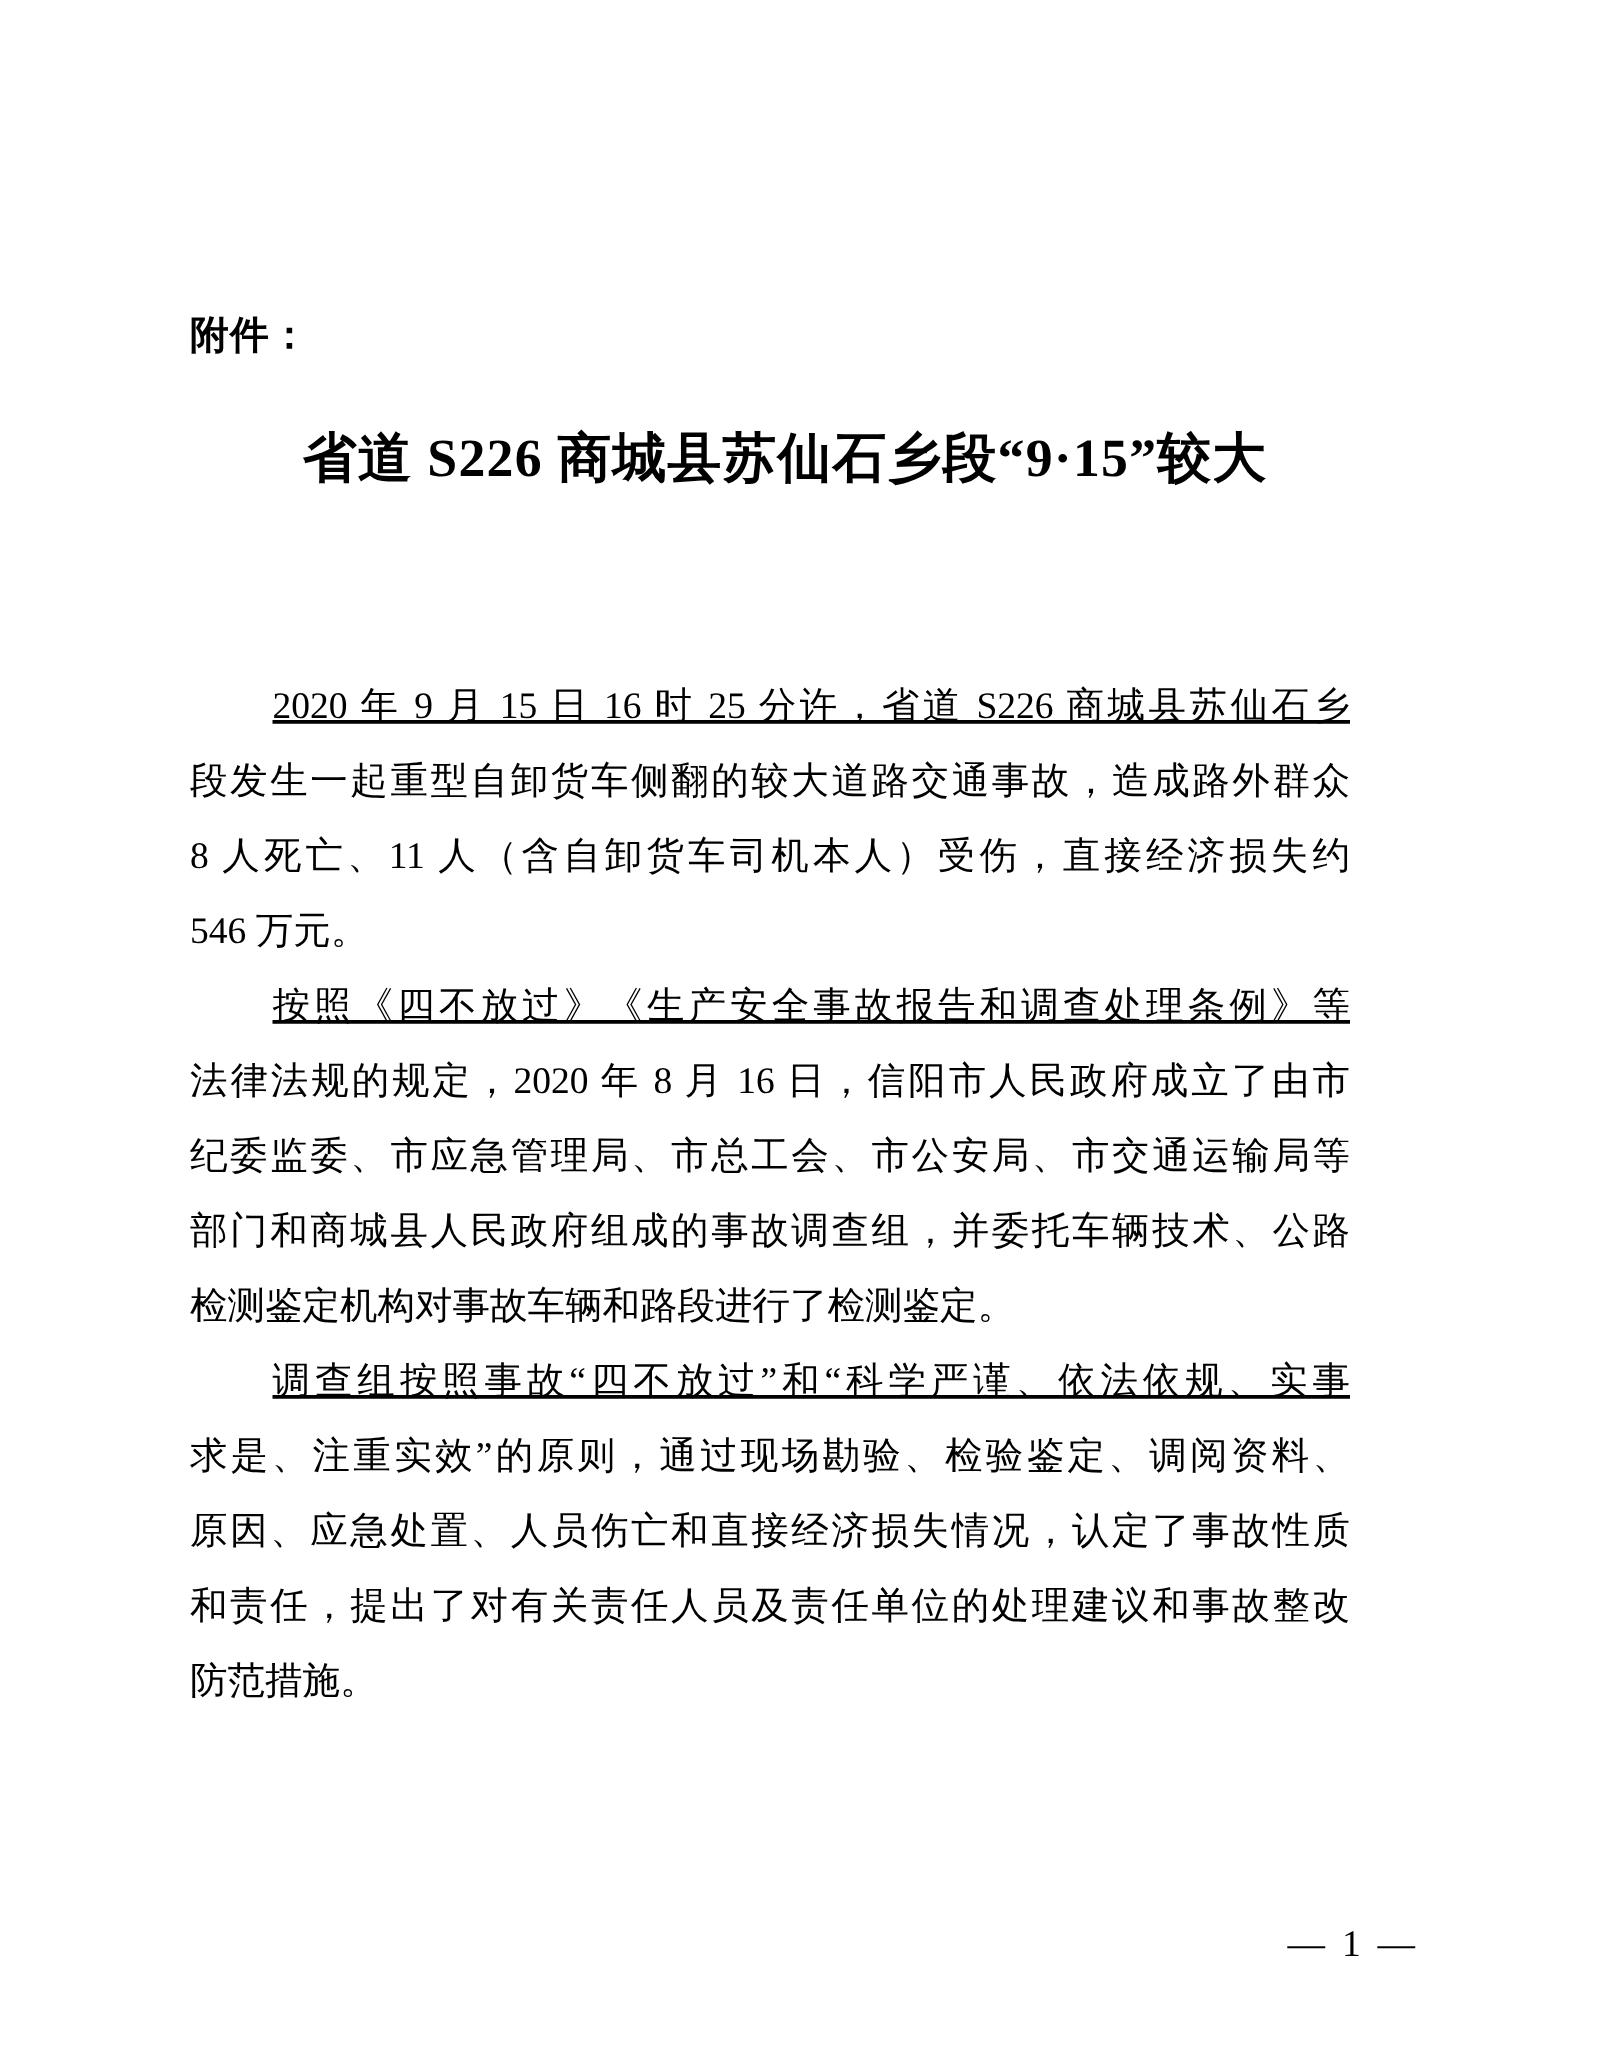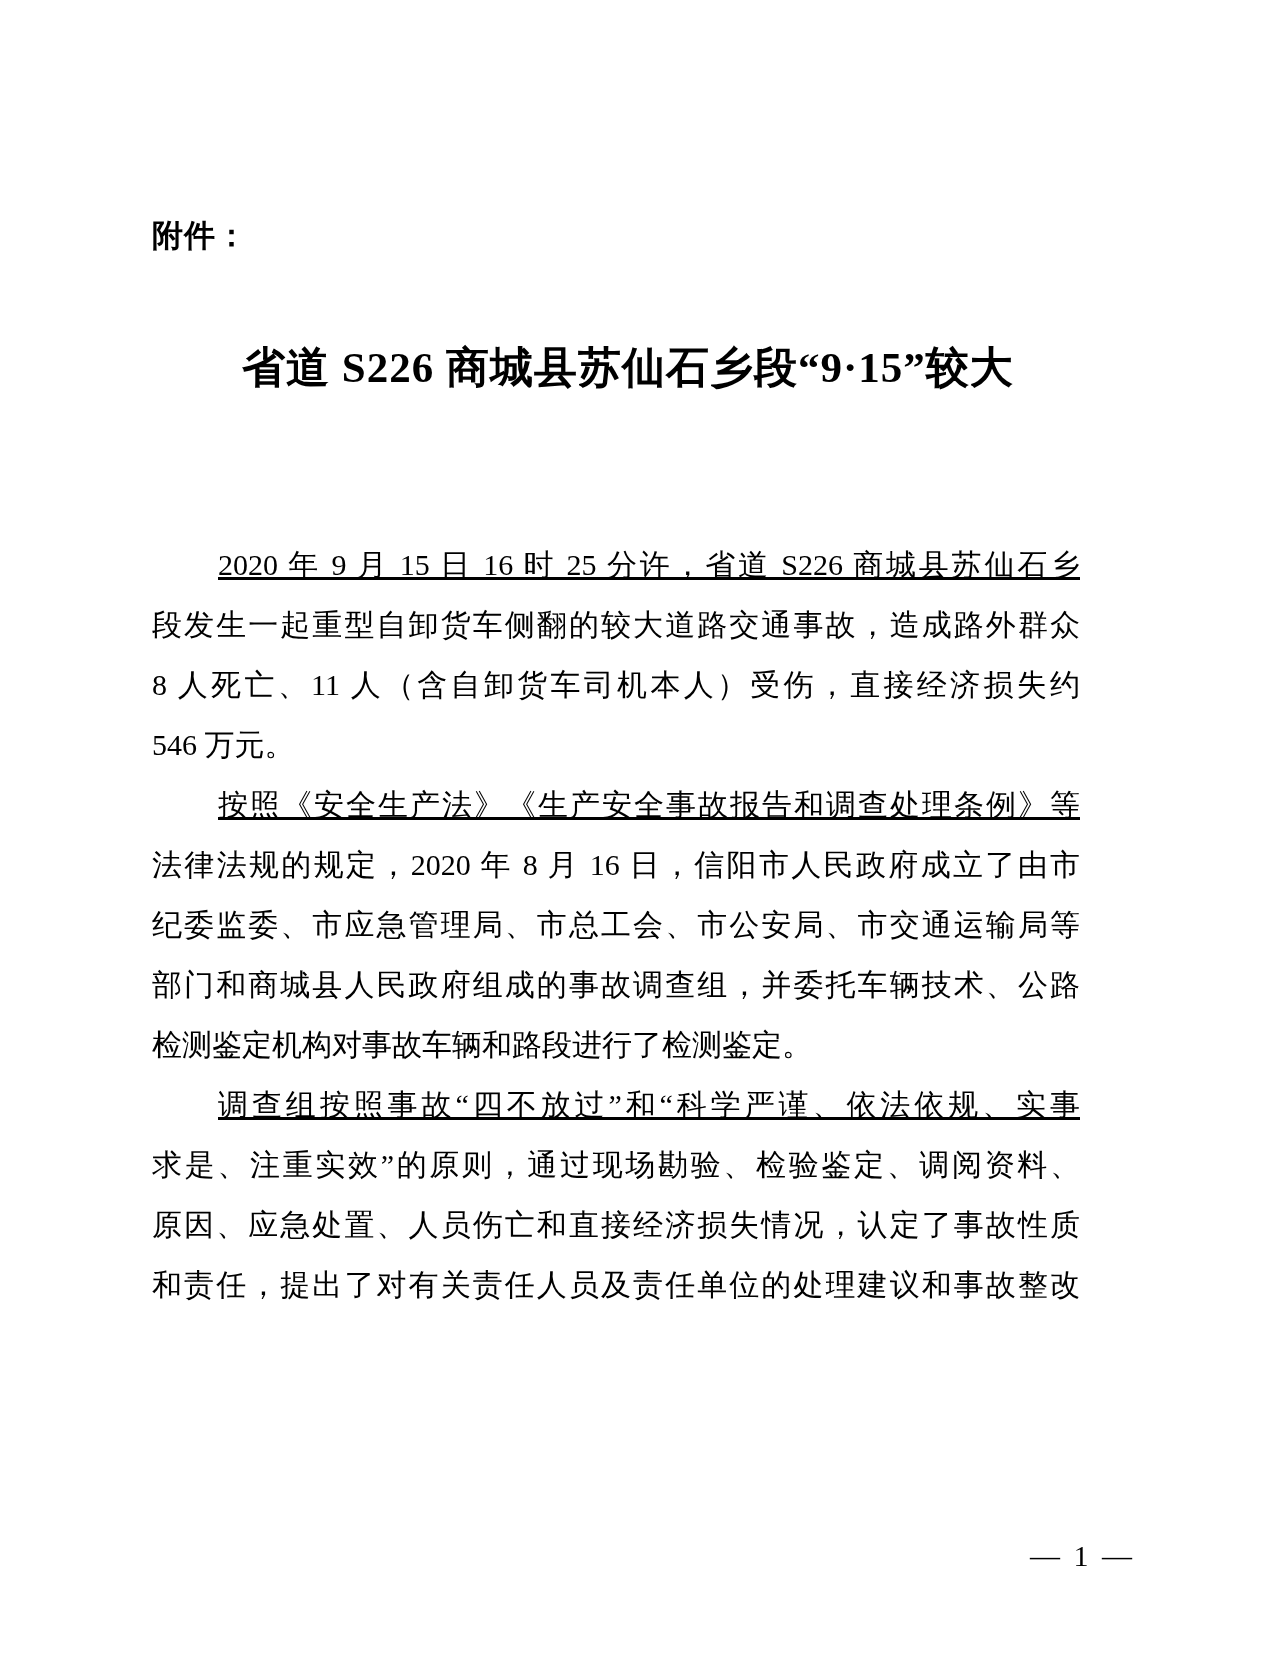--- a/index.html
+++ b/index.html
@@ -12,21 +12,21 @@
     width: 1280px;
     height: 1656px;
     background: #ffffff;
     color: #000000;
     font-family: "Liberation Serif", "DejaVu Serif", serif;
     overflow: hidden;
   }
   .attachment-label {
     position: absolute;
     left: 152px;
-    top: 216px;
+    top: 248px;
     font-size: 31px;
     line-height: 40px;
     font-weight: bold;
     letter-spacing: 1px;
   }
   .report-title {
     position: absolute;
     left: 164px;
     top: 336px;
     width: 928px;
@@ -78,28 +78,29 @@
     <div>省道 S226 商城县苏仙石乡段“9·15”较大</div>
   </div>
 
   <div class="body-text">
 
     <div class="line first">2020 年 9 月 15 日 16 时 25 分许，省道 S226 商城县苏仙石乡</div>
     <div class="line">段发生一起重型自卸货车侧翻的较大道路交通事故，造成路外群众</div>
     <div class="line">8 人死亡、11 人（含自卸货车司机本人）受伤，直接经济损失约</div>
     <div class="line last">546 万元。</div>
 
-    <div class="line first">按照《安全生产法》《生产安全事故报告和调查处理条例》等</div>
+    <div class="line first">按照《四不放过》《生产安全事故报告和调查处理条例》等</div>
     <div class="line">法律法规的规定，2020 年 8 月 16 日，信阳市人民政府成立了由市</div>
     <div class="line">纪委监委、市应急管理局、市总工会、市公安局、市交通运输局等</div>
     <div class="line">部门和商城县人民政府组成的事故调查组，并委托车辆技术、公路</div>
     <div class="line last">检测鉴定机构对事故车辆和路段进行了检测鉴定。</div>
 
     <div class="line first">调查组按照事故“四不放过”和“科学严谨、依法依规、实事</div>
     <div class="line">求是、注重实效”的原则，通过现场勘验、检验鉴定、调阅资料、</div>
     <div class="line">原因、应急处置、人员伤亡和直接经济损失情况，认定了事故性质</div>
     <div class="line">和责任，提出了对有关责任人员及责任单位的处理建议和事故整改</div>
+    <div class="line last">防范措施。</div>
 
   </div>
 
   <div class="page-number">— 1 —</div>
 
 </div>
 
 </body></html>

